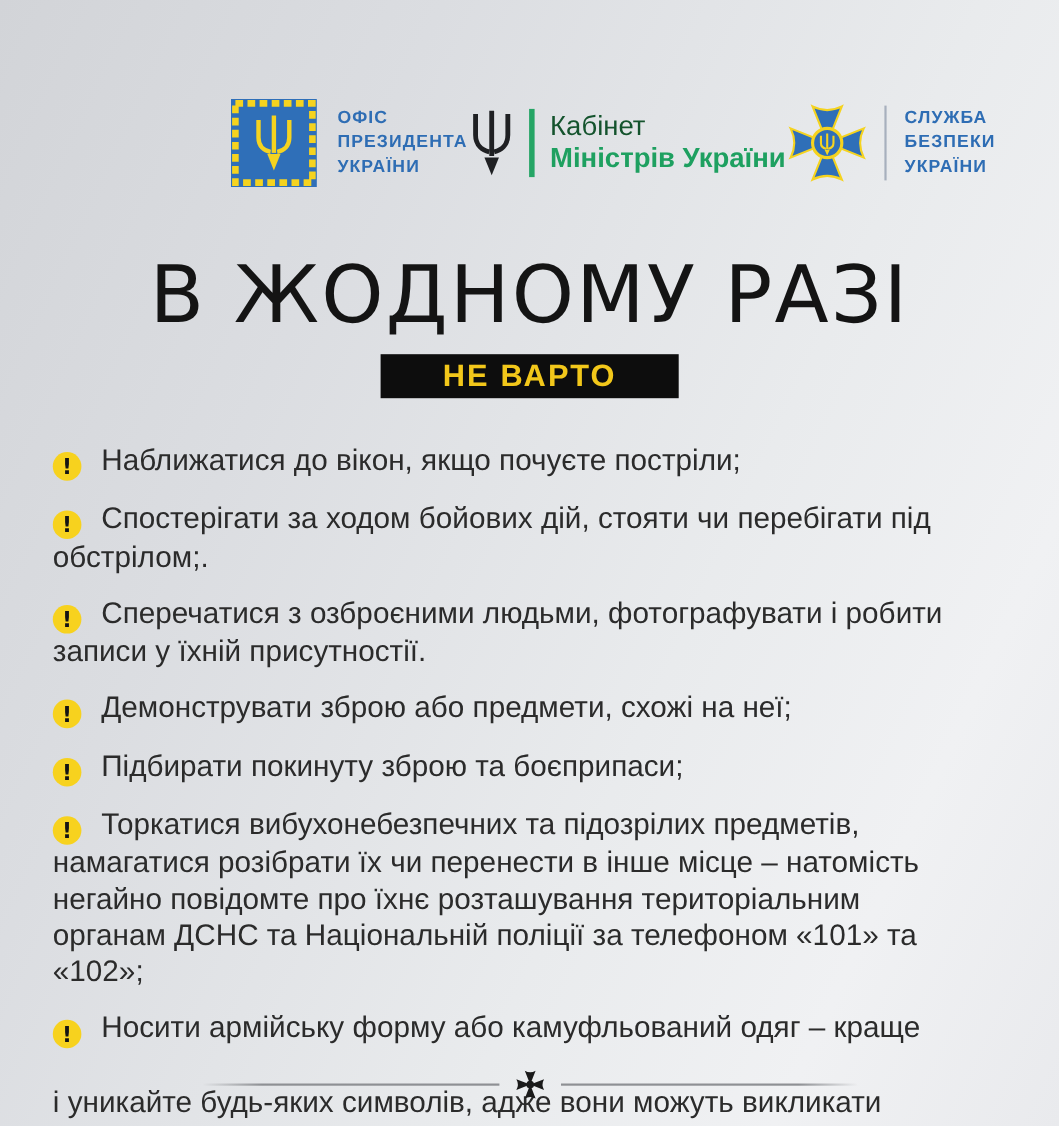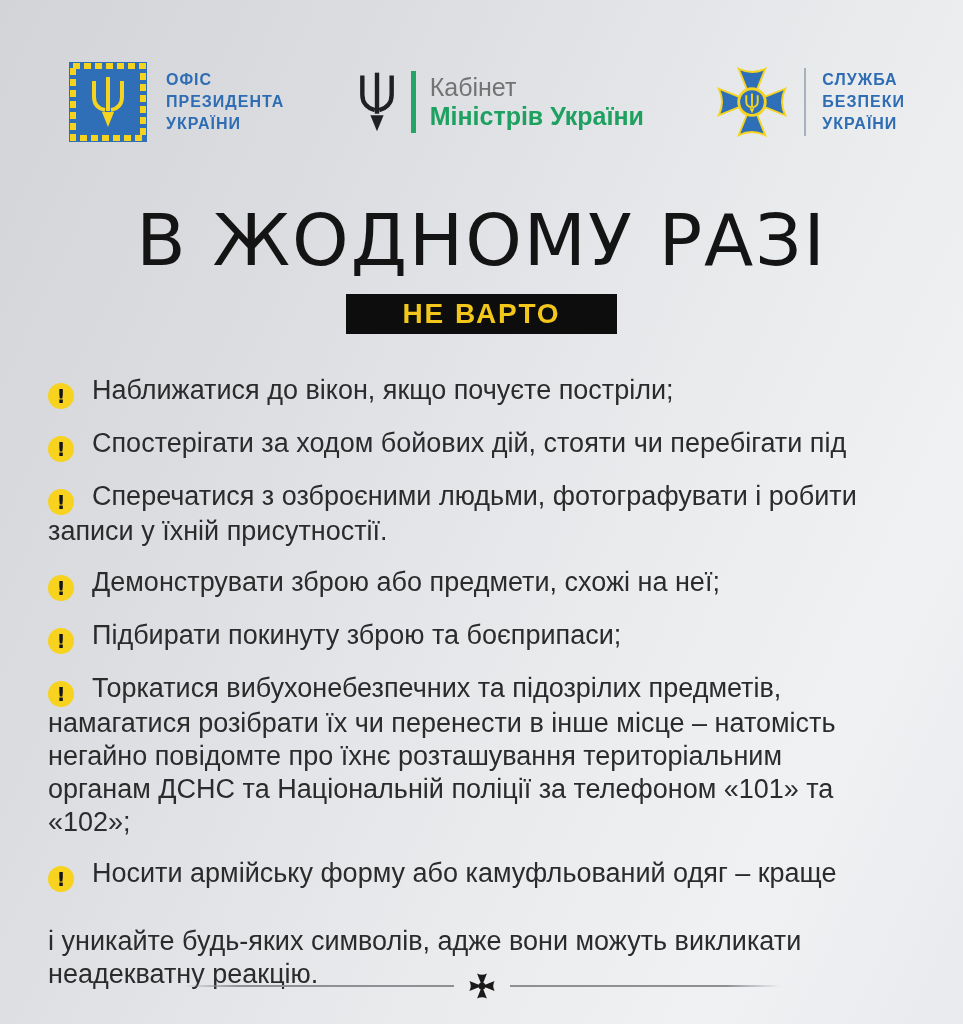--- a/index.html
+++ b/index.html
@@ -6,33 +6,33 @@
   body{
     width:963px;height:1024px;overflow:hidden;
     font-family:"Liberation Sans",sans-serif;
     background:linear-gradient(115deg,#d2d4d8 0%,#dbdde1 28%,#e9ebed 62%,#f0f1f3 82%,#e9eaed 100%);
     position:relative;
   }
   .poster{width:963px;height:1024px;position:relative;}
 
   
   .header{
-    display:flex;align-items:center;justify-content:space-between;
-    padding:60px 58px 0 68px;height:84px;
+    display:flex;align-items:center;justify-content:flex-end;
+    padding:88px 58px 0 68px;height:84px;
   }
   .logo{display:flex;align-items:center;}
   .logo-caps{
     font-weight:bold;font-size:16px;line-height:22px;letter-spacing:1px;
     color:#2e6db4;text-transform:uppercase;
   }
   .emblem-box{margin-right:18px;flex:0 0 auto;}
   .cab-trident{flex:0 0 auto;}
   .cab-bar{width:5px;height:62px;background:#25a565;margin:0 14px 0 12px;flex:0 0 auto;}
   .cab-text{font-size:25px;line-height:29px;}
-  .cab-line1{color:#737373;}
+  .cab-line1{color:#14532d;}
   .cab-line2{color:#1ea060;font-weight:bold;}
   .sbu-divider{width:2px;height:68px;background:#a7b0bd;margin:0 16px 0 14px;flex:0 0 auto;}
 
   
   .title-block{text-align:center;margin-top:56px;}
   .main-title{
     margin:0;font-family:"DejaVu Sans",sans-serif;font-weight:normal;
     font-size:72px;line-height:80px;letter-spacing:2px;color:#141414;
   }
   .badge{
@@ -127,21 +127,21 @@
     </div>
   </div>
 
   <div class="title-block">
     <h1 class="main-title">В ЖОДНОМУ РАЗІ</h1>
     <div class="badge">НЕ ВАРТО</div>
   </div>
 
   <div class="list">
       <p class="item"><span class="warn-icon">!</span><span>Наближатися до вікон, якщо почуєте постріли;</span></p>
-      <p class="item"><span class="warn-icon">!</span><span>Спостерігати за ходом бойових дій, стояти чи перебігати під</span><br></p>
+      <p class="item"><span class="warn-icon">!</span><span>Спостерігати за ходом бойових дій, стояти чи перебігати під</span><br><span>обстрілом;.</span></p>
       <p class="item"><span class="warn-icon">!</span><span>Сперечатися з озброєними людьми, фотографувати і робити</span><br><span>записи у їхній присутностії.</span></p>
       <p class="item"><span class="warn-icon">!</span><span>Демонструвати зброю або предмети, схожі на неї;</span></p>
       <p class="item"><span class="warn-icon">!</span><span>Підбирати покинуту зброю та боєприпаси;</span></p>
       <p class="item"><span class="warn-icon">!</span><span>Торкатися вибухонебезпечних та підозрілих предметів,</span><br><span>намагатися розібрати їх чи перенести в інше місце – натомість</span><br><span>негайно повідомте про їхнє розташування територіальним</span><br><span>органам ДСНС та Національній поліції за телефоном «101» та «102»;</span></p>
       <p class="item"><span class="warn-icon">!</span><span>Носити армійську форму або камуфльований одяг – краще</span><br><br><span>і уникайте будь-яких символів, адже вони можуть викликати</span><br><span>неадекватну реакцію.</span></p>
     </div>
 
   <div class="footer">
     <div class="fline left"></div>
     <svg class="fcross" width="28" height="28" viewBox="0 0 40 40">

